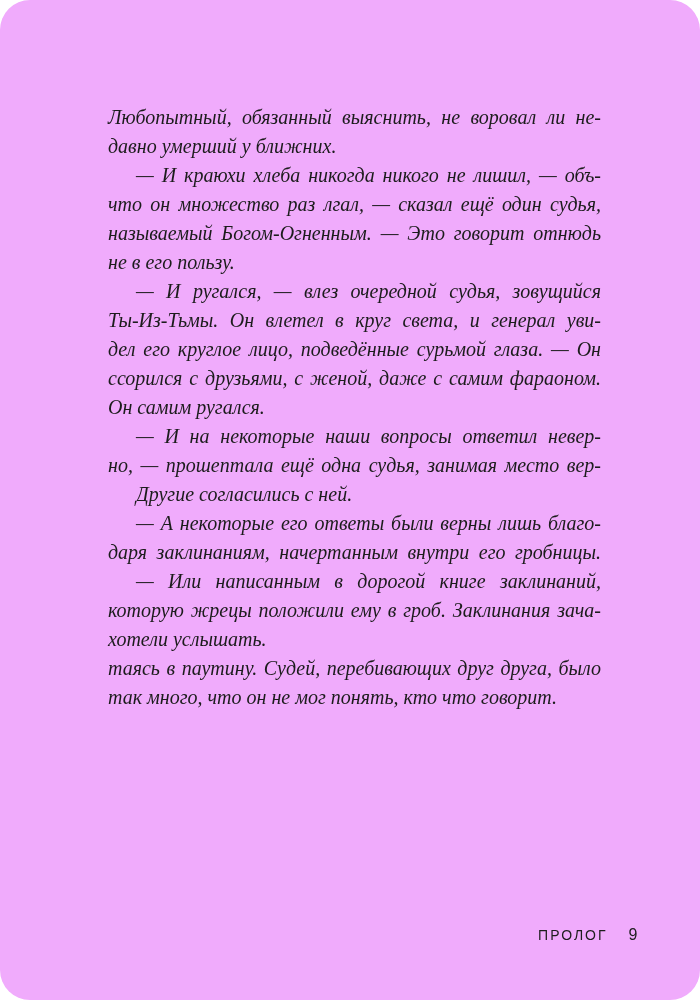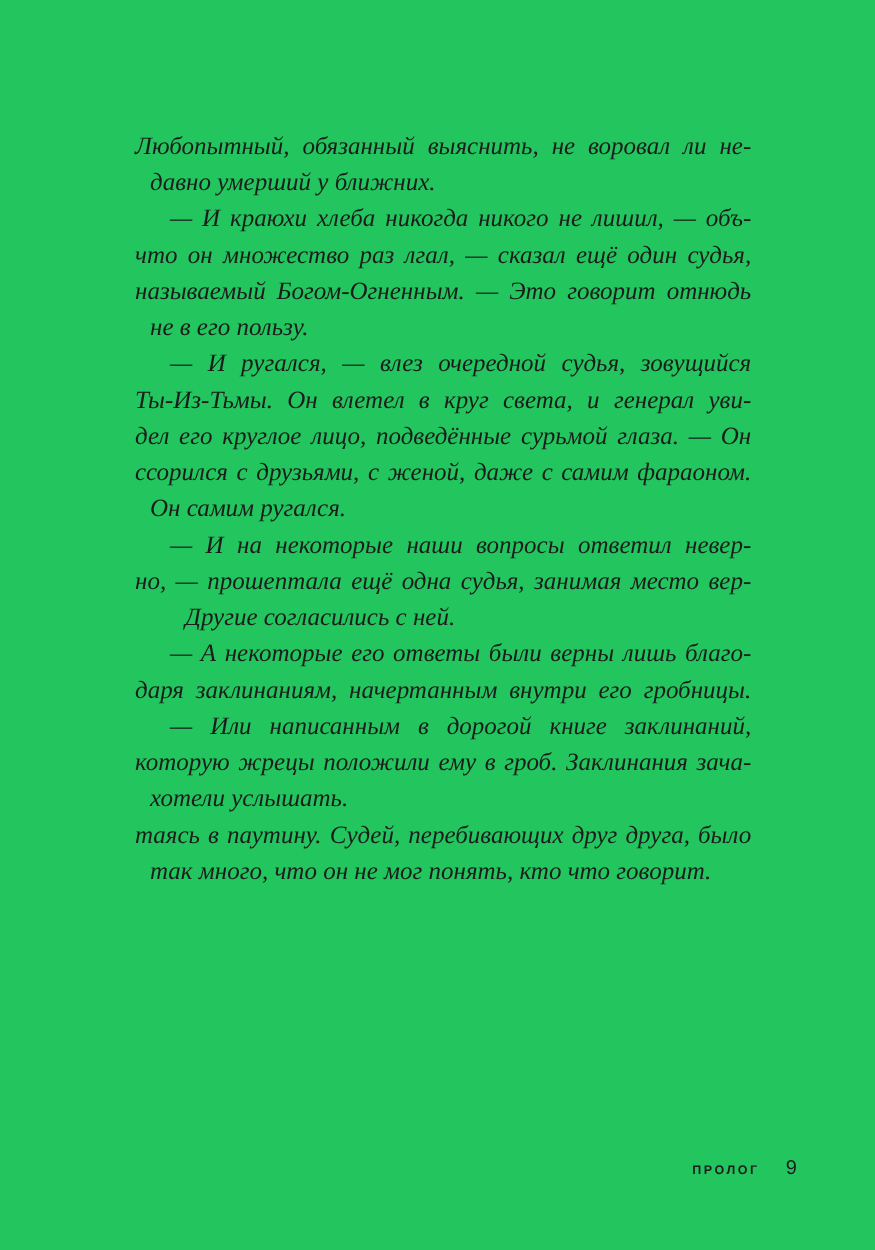--- a/index.html
+++ b/index.html
@@ -4,63 +4,63 @@
 <style>
   html, body {
     margin: 0;
     padding: 0;
     background: #ffffff;
   }
   .page {
     position: relative;
     width: 700px;
     height: 1000px;
-    background: #22c55e;
+    background: #f0abfc;
     overflow: hidden;
     font-family: "Liberation Serif", "DejaVu Serif", serif;
+    border-radius: 30px;
   }
   .text-block {
     position: absolute;
     left: 108px;
     top: 103px;
     width: 493px;
     color: #1c1c1c;
     font-style: italic;
     font-size: 20px;
     line-height: 29px;
   }
   .line {
     text-align: justify;
     text-align-last: justify;
     height: 29px;
     overflow: visible;
   }
   .line.last {
     text-align-last: left;
-    margin-left: 12px;
   }
   .line.in {
     text-indent: 28px;
     font-style: italic;
   }
   .footer {
     position: absolute;
     top: 926px;
     left: 0;
     width: 638px;
     display: flex;
     justify-content: flex-end;
     align-items: baseline;
     gap: 21px;
     font-family: "Liberation Sans", "DejaVu Sans", sans-serif;
     color: #1d1d1d;
   }
   .footer .section {
-    font-size: 10px;
-    font-weight: 700;
+    font-size: 14px;
+    font-weight: 400;
     letter-spacing: 2px;
   }
   .footer .pagenum {
     font-size: 16px;
     font-weight: 500;
     letter-spacing: 0.5px;
   }
 </style>
 </head>
 <body>

